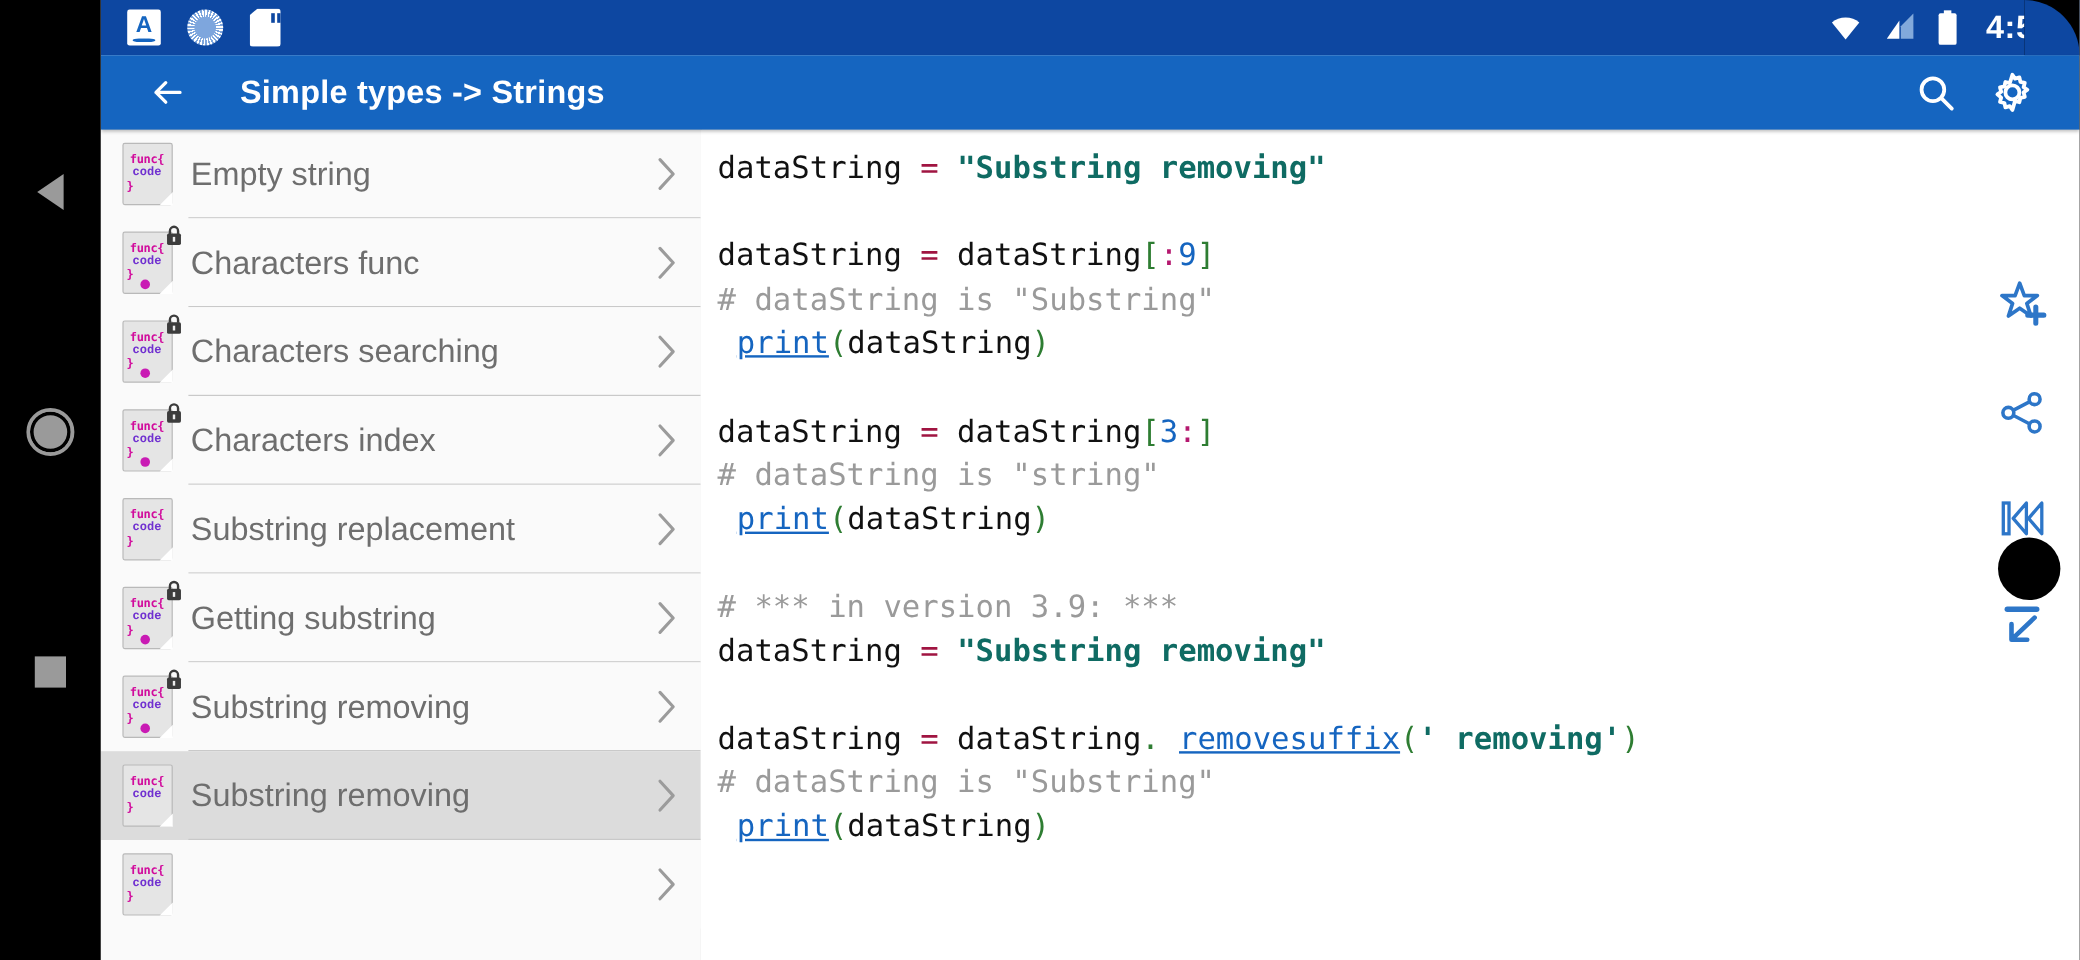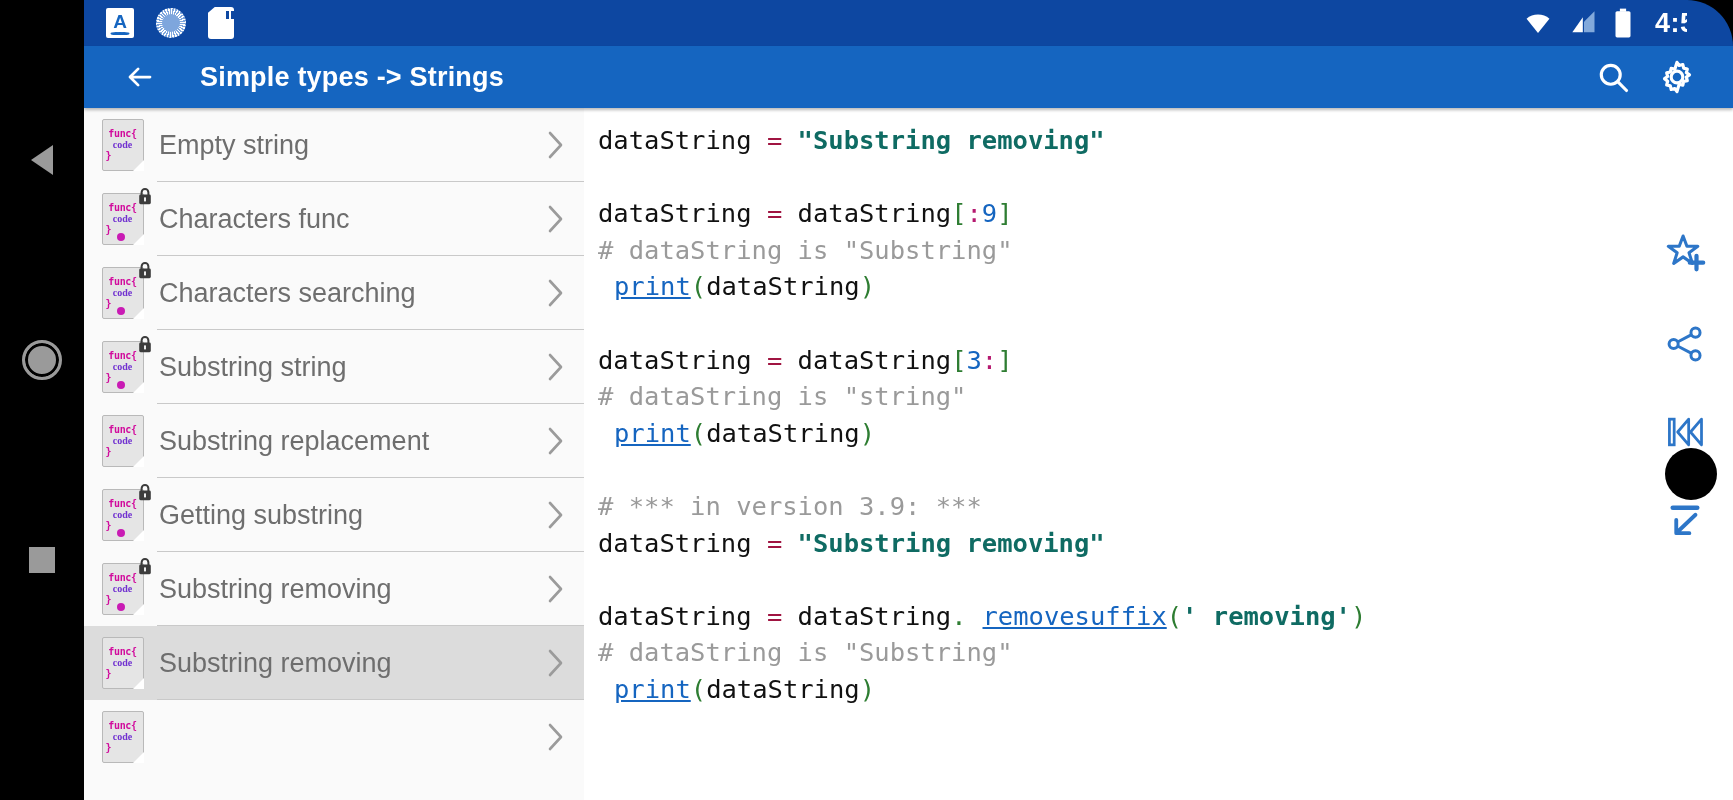--- a/index.html
+++ b/index.html
@@ -58,21 +58,21 @@
   .row .ficon{width:45px;margin-left:16px;display:flex;justify-content:center;position:relative;}
   .row .label{flex:1;margin-left:14px;color:#6e6e6e;font-size:27px;white-space:nowrap;overflow:hidden;}
   .row .chev{width:58px;display:flex;align-items:center;justify-content:center;}
 
   
   .fc{position:relative;width:40px;height:50px;background:#e5e5e5;border:1px solid #b9b9b9;border-radius:2px;
       display:flex;flex-direction:column;justify-content:center;align-items:center;line-height:1;}
   .fc:after{content:"";position:absolute;right:-1px;bottom:-1px;border-width:0 0 11px 11px;border-style:solid;
       border-color:transparent transparent #fff transparent;}
   .fc .l1{font-family:"DejaVu Sans Mono",monospace;font-size:10px;color:#d10b9c;font-weight:700;letter-spacing:-.3px;}
-  .fc .l2{font-family:Liberation Serif, serif;font-size:10px;color:#7030d0;font-weight:700;margin-top:1px;}
+  .fc .l2{font-family:Liberation Mono, monospace;font-size:10px;color:#7030d0;font-weight:700;margin-top:1px;}
   .fc .l3{font-family:"DejaVu Sans Mono",monospace;font-size:10px;color:#d10b9c;font-weight:700;align-self:flex-start;margin-left:3px;margin-top:1px;}
   .fc .dot{position:absolute;left:14px;bottom:3px;width:8px;height:8px;border-radius:50%;background:#c91bb4;}
   .lockb{position:absolute;top:-6px;right:-8px;width:16px;height:18px;}
 
   .chev-svg{width:26px;height:34px;}
 
   
   .codepane{flex:1;background:#fff;position:relative;overflow:hidden;}
   .code{font-family:"DejaVu Sans Mono",monospace;font-size:25.5px;line-height:36.6px;
         white-space:pre;padding:14px 0 0 14px;color:#111;letter-spacing:0px;}
@@ -233,21 +233,21 @@
                 <div class="l2">code</div>
                 <div class="l3">}</div>
                 <div class="dot"></div>
               </div>
               <svg class="lockb" viewBox="0 0 16 18">
                 <path fill="none" stroke="#3c3c3c" stroke-width="2" d="M4.6 8V5.4a3.4 3.4 0 0 1 6.8 0V8"></path>
                 <rect x="2.2" y="7.6" width="11.6" height="9.6" rx="1.4" fill="#3c3c3c"></rect>
                 <rect x="7" y="10.4" width="2" height="4" fill="#ededed"></rect>
               </svg>
             </div>
-            <div class="label">Substring string</div>
+            <div class="label">Characters index</div>
             <div class="chev">
               <svg class="chev-svg" viewBox="0 0 24 34">
                 <path fill="none" stroke="#9b9b9b" stroke-width="2.6" stroke-linecap="round" stroke-linejoin="round" d="M7 5l11 12L7 29"></path>
               </svg>
             </div>
             <div class="divider"></div>
           </div>
           <div class="row">
             <div class="ficon">
               <div class="fc">

